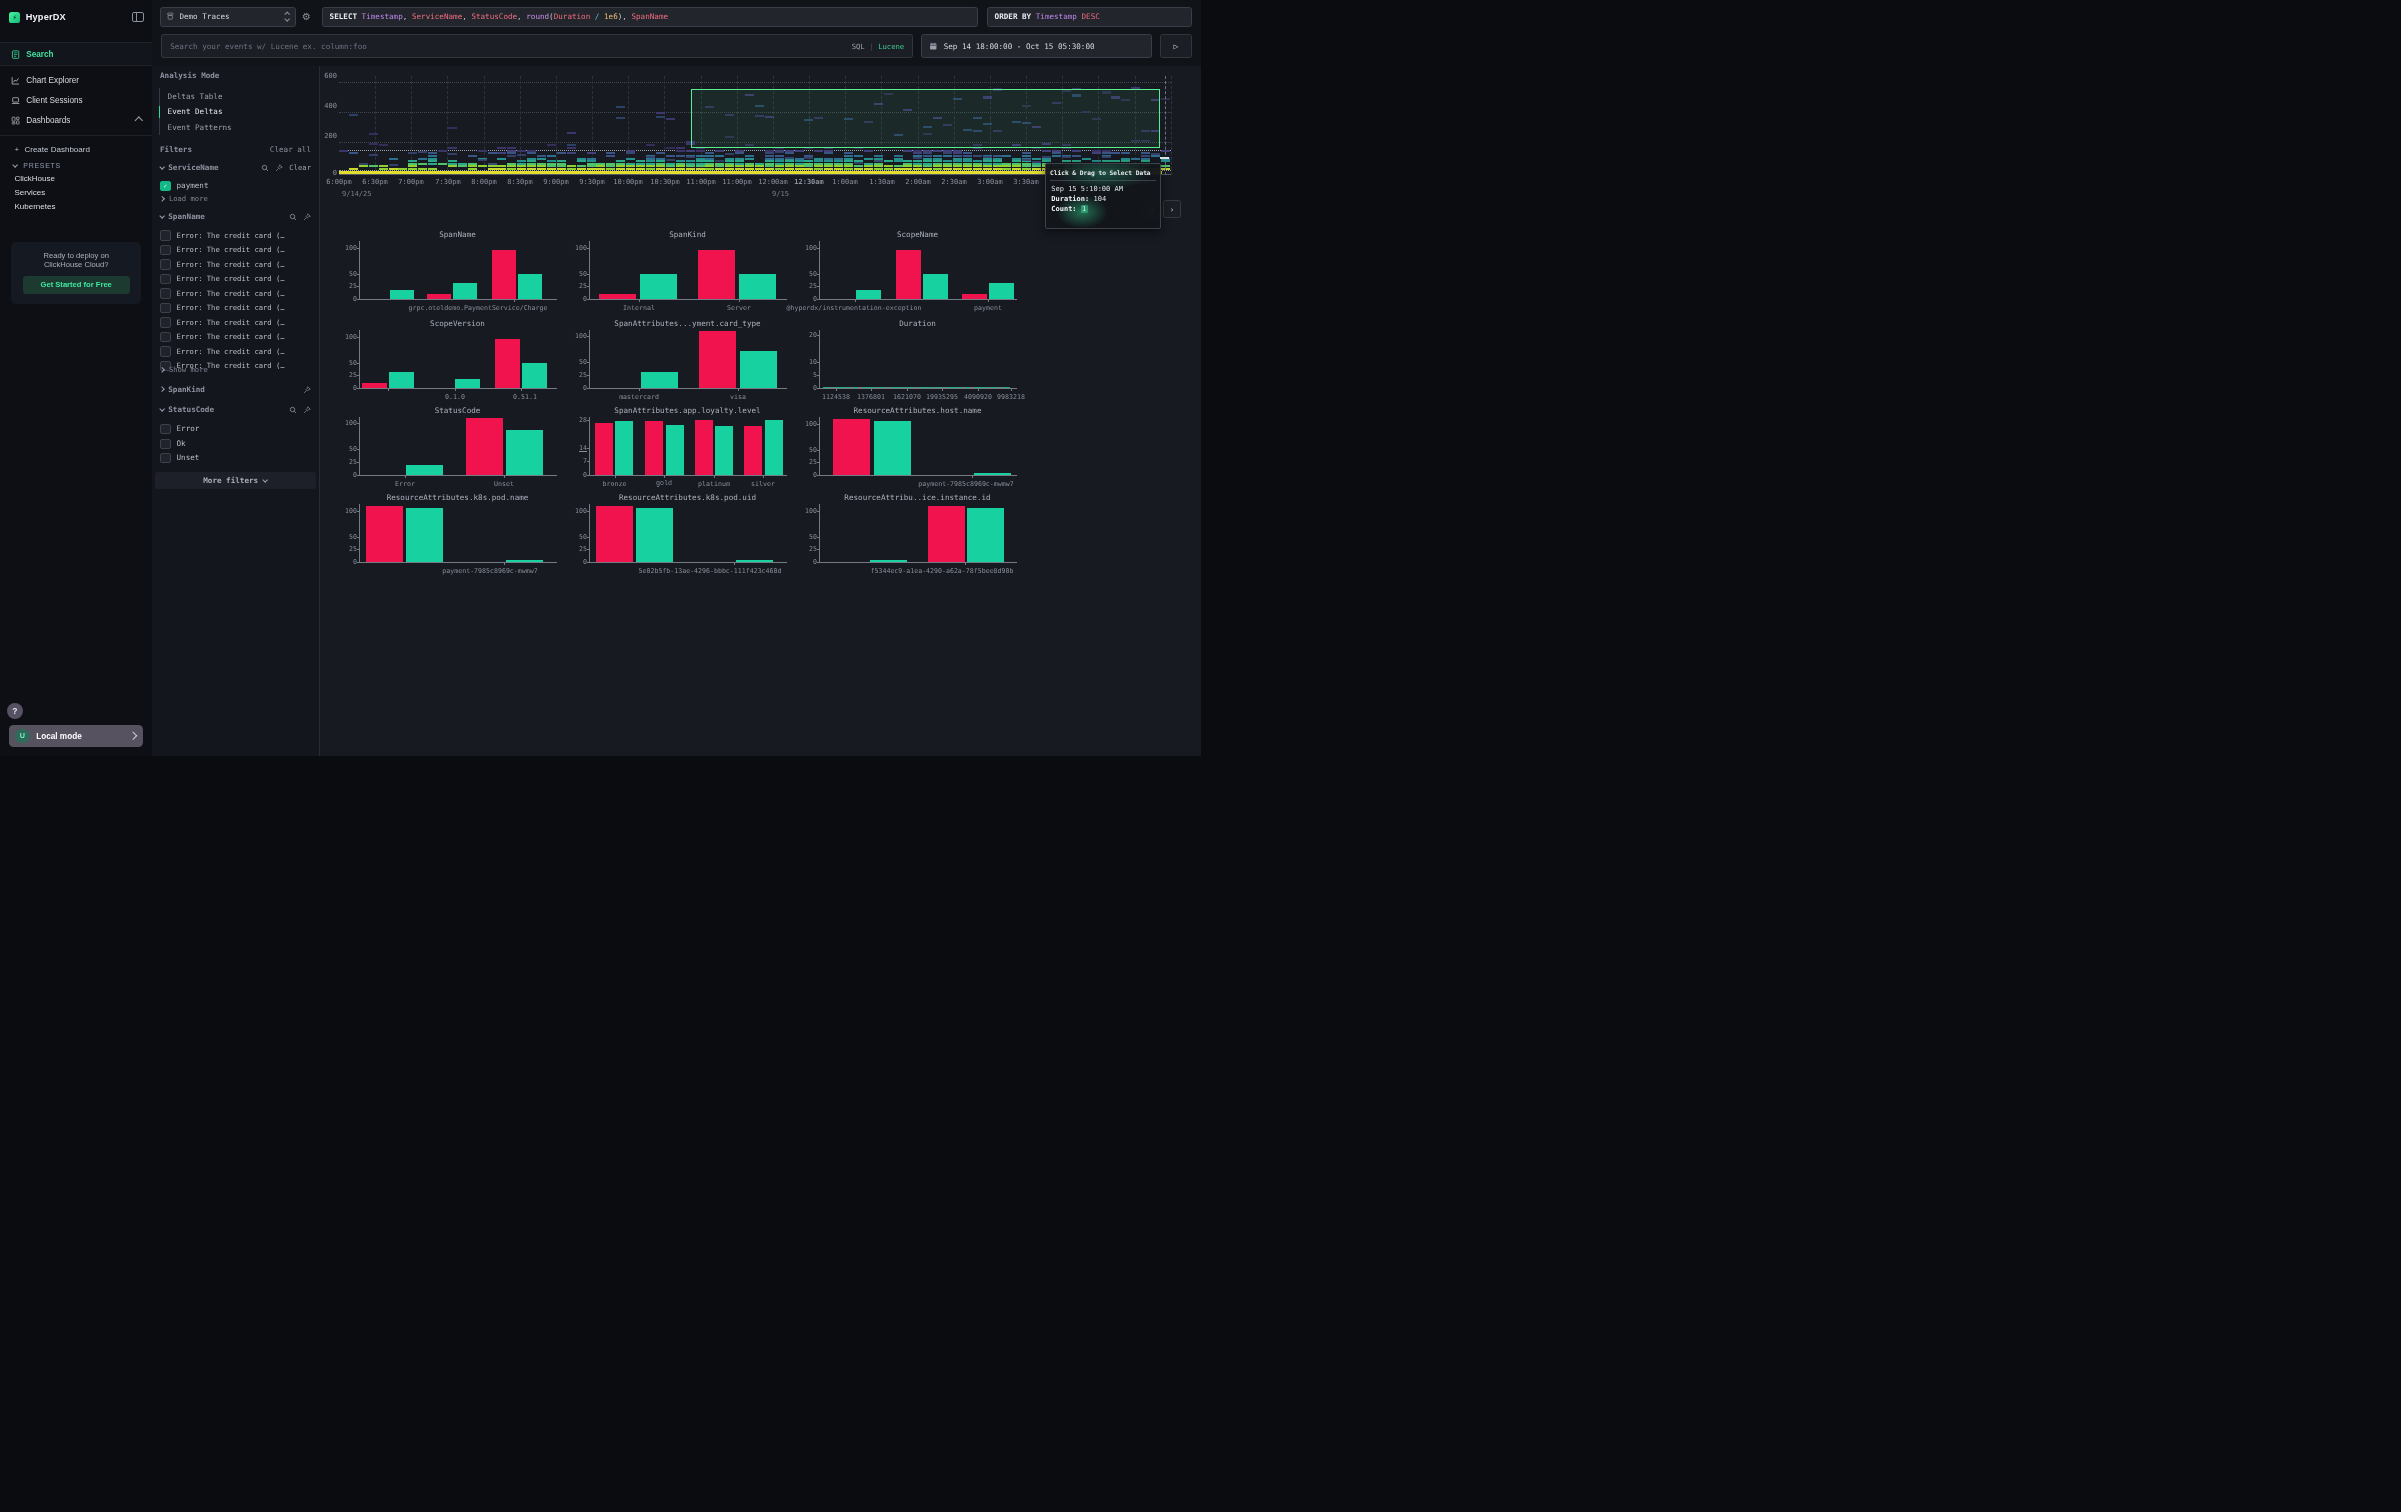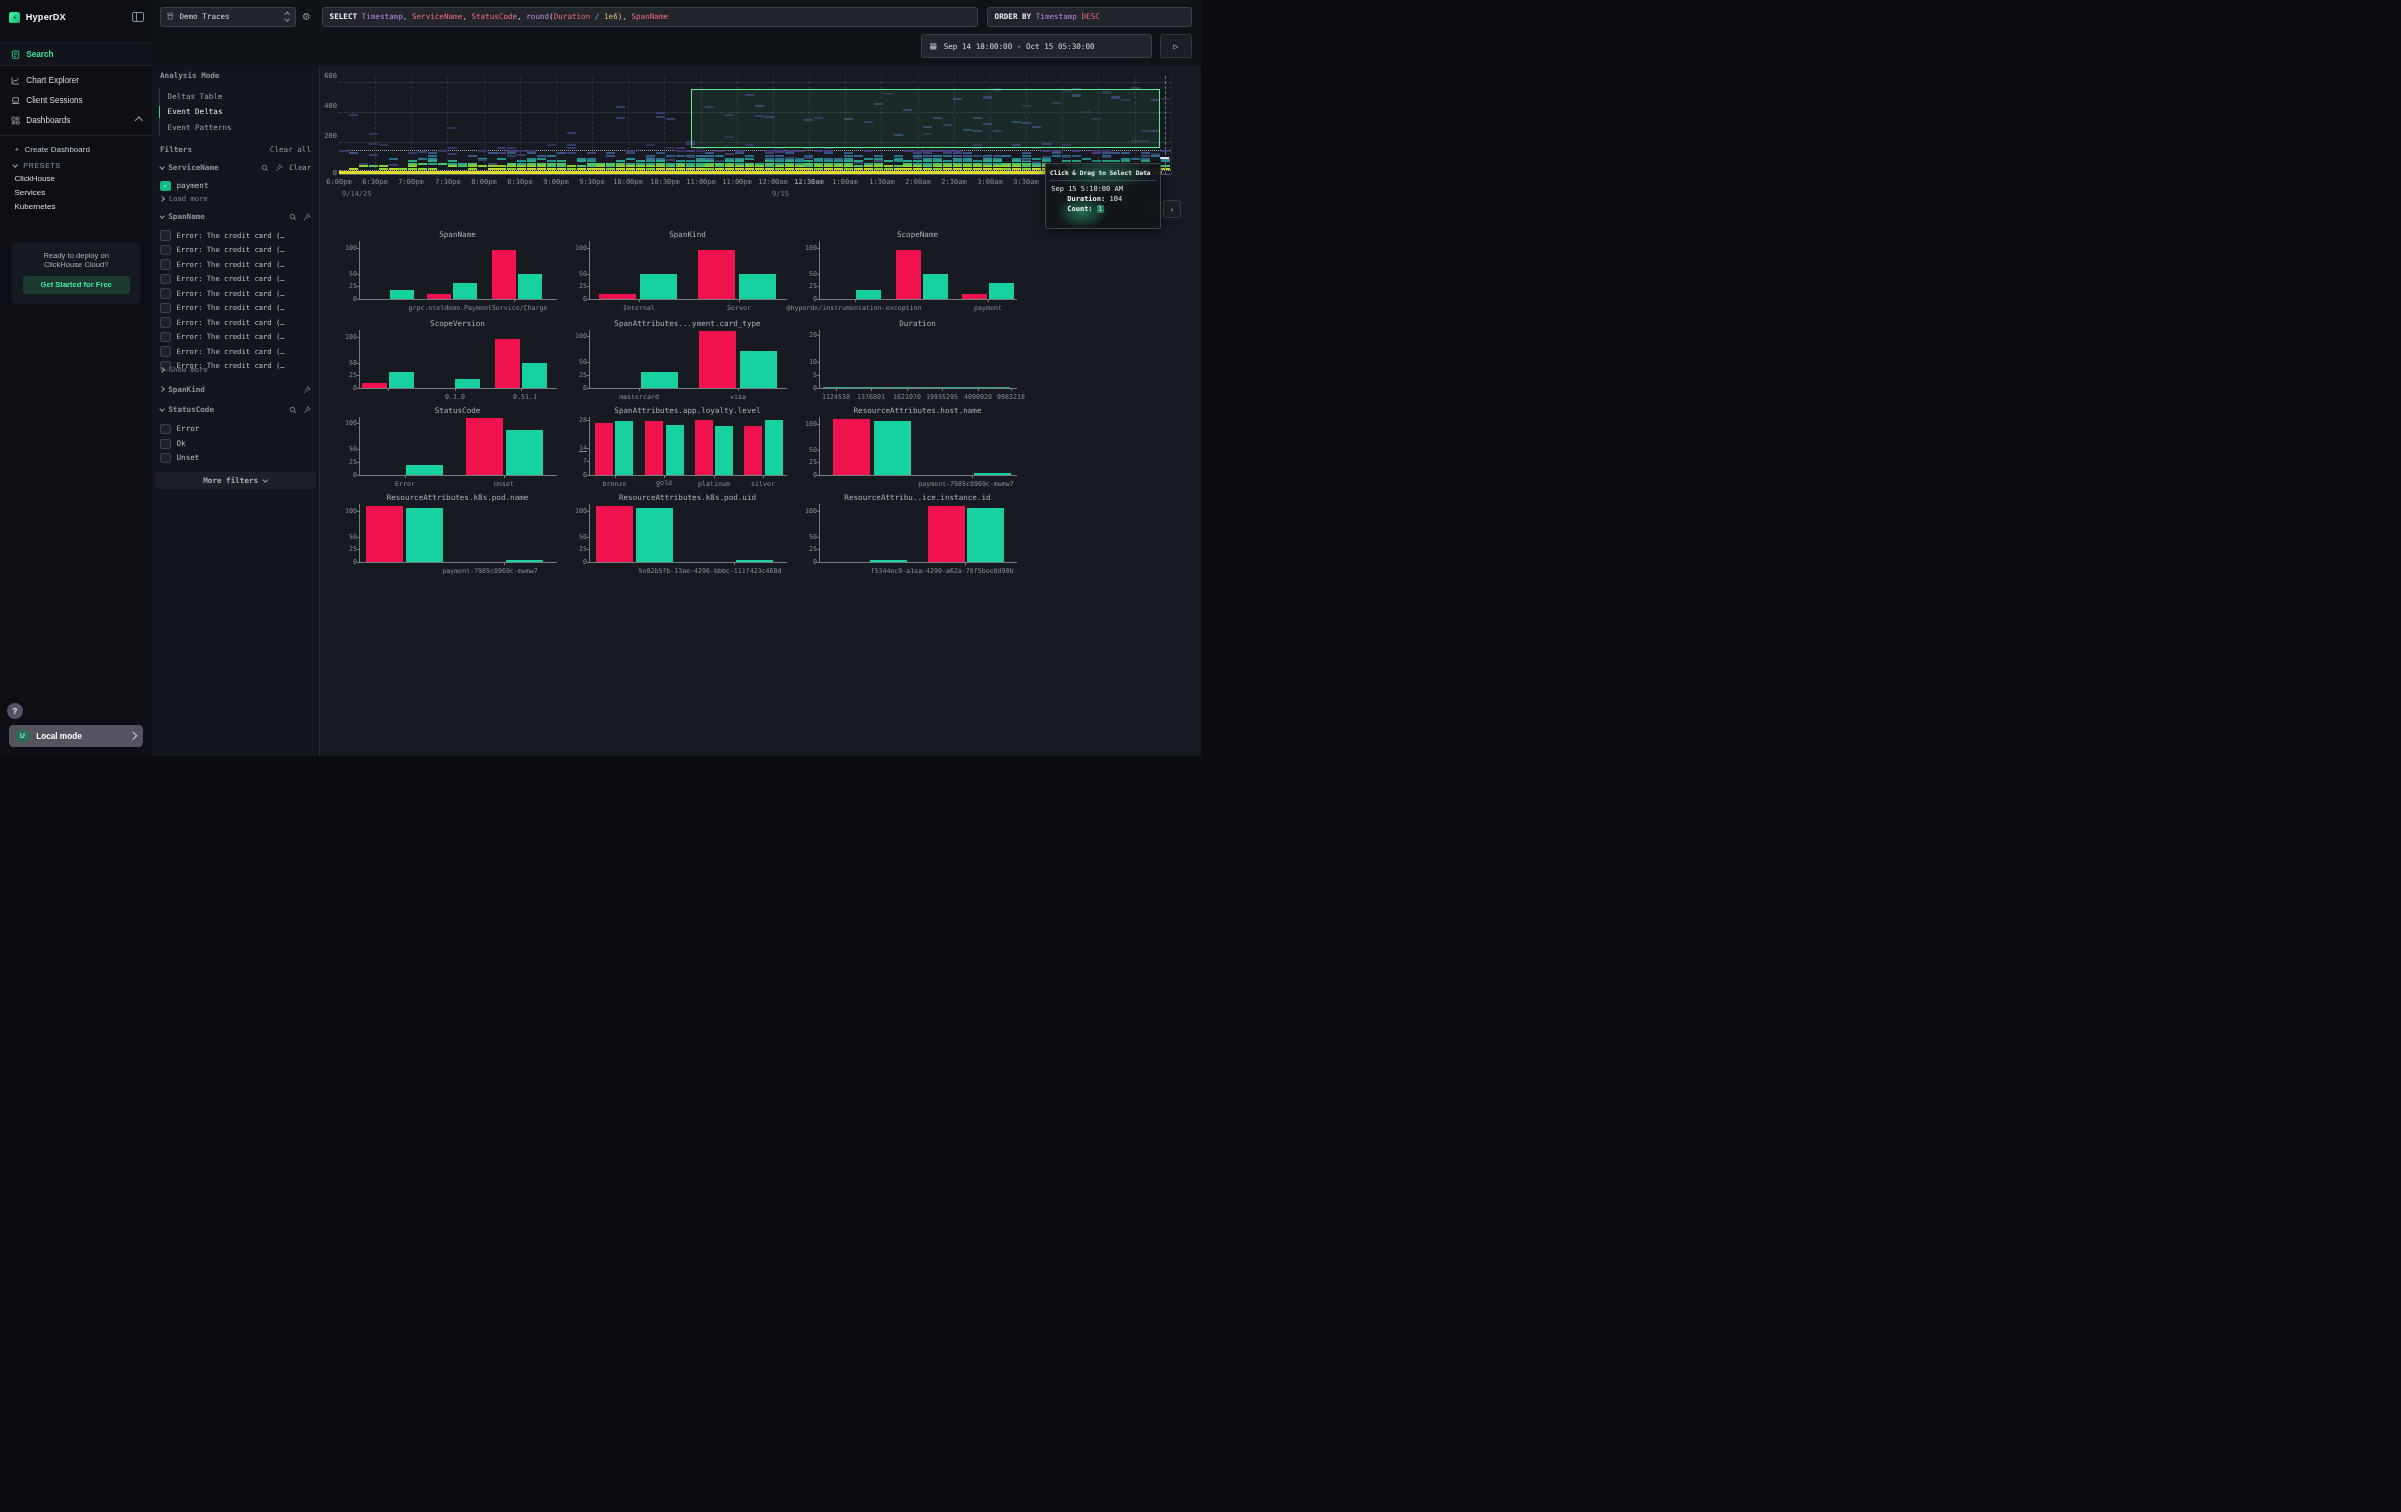--- a/index.html
+++ b/index.html
@@ -100,21 +100,21 @@
   .pagerbtn{position:absolute;width:16px;height:16px;background:#1b1e24;border:0.7px solid #343842;border-radius:2.6px;
             color:#c6cad2;font-size:7.6px;display:flex;align-items:center;justify-content:center;}
 
   
   .tooltip{position:absolute;left:725px;top:97px;width:114px;height:64px;background:rgba(19,22,27,0.96);
            border:0.7px solid #3c414b;border-radius:2px;z-index:40;overflow:hidden;box-shadow:0 2.6px 9.2px rgba(0,0,0,.5);}
   .tt-glow{position:absolute;pointer-events:none;}
   .tt-head{position:relative;font-size:6.2px;font-weight:bold;color:#e8eaf0;padding:4.6px 4px 4px;white-space:nowrap;}
   .tt-div{border-top:0.7px solid #3a3f49;margin:0 4px;}
   .tt-row{position:relative;font-size:7px;color:#dfe3ea;padding:2px 5.3px 0;}
-  .tt-row b{color:#f2f4f8;margin-left:16px;}
+  .tt-row b{color:#f2f4f8;}
   .tt-count-val{background:rgba(57,224,155,0.45);border-radius:1.3px;padding:0 1.3px;}
 
   
   .chart{position:absolute;width:221px;height:85px;}
   .c-title{position:absolute;left:20px;top:0;width:197px;text-align:center;font-size:7.6px;color:#aab0bb;white-space:nowrap;}
   .c-plot{position:absolute;left:20px;top:10.5px;width:197px;height:58px;border-left:0.7px solid #757b84;border-bottom:0.7px solid #757b84;}
   .c-ylab{position:absolute;text-align:right;width:17px;left:-20px;font-size:6.6px;color:#878e99;}
   .c-ytick{position:absolute;left:-2.6px;width:2.6px;height:0.7px;background:#757b84;}
   .c-bar{position:absolute;bottom:0;}
   .c-bar.p{background:#f0134e;} .c-bar.g{background:#17d1a0;}
@@ -216,20 +216,28 @@
         </span>
     </div>
     <span class="gear">⚙</span>
     <div class="inputbox sel-box">
         <span id="select-query"><span class="tk-kw">SELECT</span><span class="tk-pln"> </span><span class="tk-var">Timestamp</span><span class="tk-pln">, </span><span class="tk-fld">ServiceName</span><span class="tk-pln">, </span><span class="tk-fld">StatusCode</span><span class="tk-pln">, </span><span class="tk-fn">round</span><span class="tk-pln">(</span><span class="tk-fld">Duration</span><span class="tk-pln"> </span><span class="tk-op">/</span><span class="tk-pln"> </span><span class="tk-num">1e6</span><span class="tk-pln">)</span><span class="tk-pln">, </span><span class="tk-fld">SpanName</span></span>
       </div>
     <div class="inputbox ord-box">
         <span id="order-query"><span class="tk-kw">ORDER BY</span><span class="tk-pln"> </span><span class="tk-var">Timestamp</span><span class="tk-pln"> </span><span class="tk-fld">DESC</span></span>
       </div>
 
+    <div class="inputbox search-box">
+      <span class="ph">Search your events w/ Lucene ex. column:foo</span>
+      <span class="langtoggle">
+        <span class="lang-sql">SQL</span>
+        <span class="lang-sep">|</span>
+        <span class="lang-lucene">Lucene</span>
+      </span>
+    </div>
     <div class="inputbox date-box">
       <svg class="icn" width="8.5" height="8.5" viewBox="0 0 16 16">
           <rect x="2" y="3" width="12" height="11" rx="1.5" fill="#9aa1ad"></rect>
           <line x1="5" y1="1.5" x2="5" y2="4" stroke="#9aa1ad" stroke-width="1.6"></line>
           <line x1="11" y1="1.5" x2="11" y2="4" stroke="#9aa1ad" stroke-width="1.6"></line>
           <line x1="2" y1="6" x2="14" y2="6" stroke="#14161d" stroke-width="1.2"></line>
         </svg>
       <span>Sep 14 18:00:00 - Oct 15 05:30:00</span>
     </div>
     <div class="inputbox play-box">

